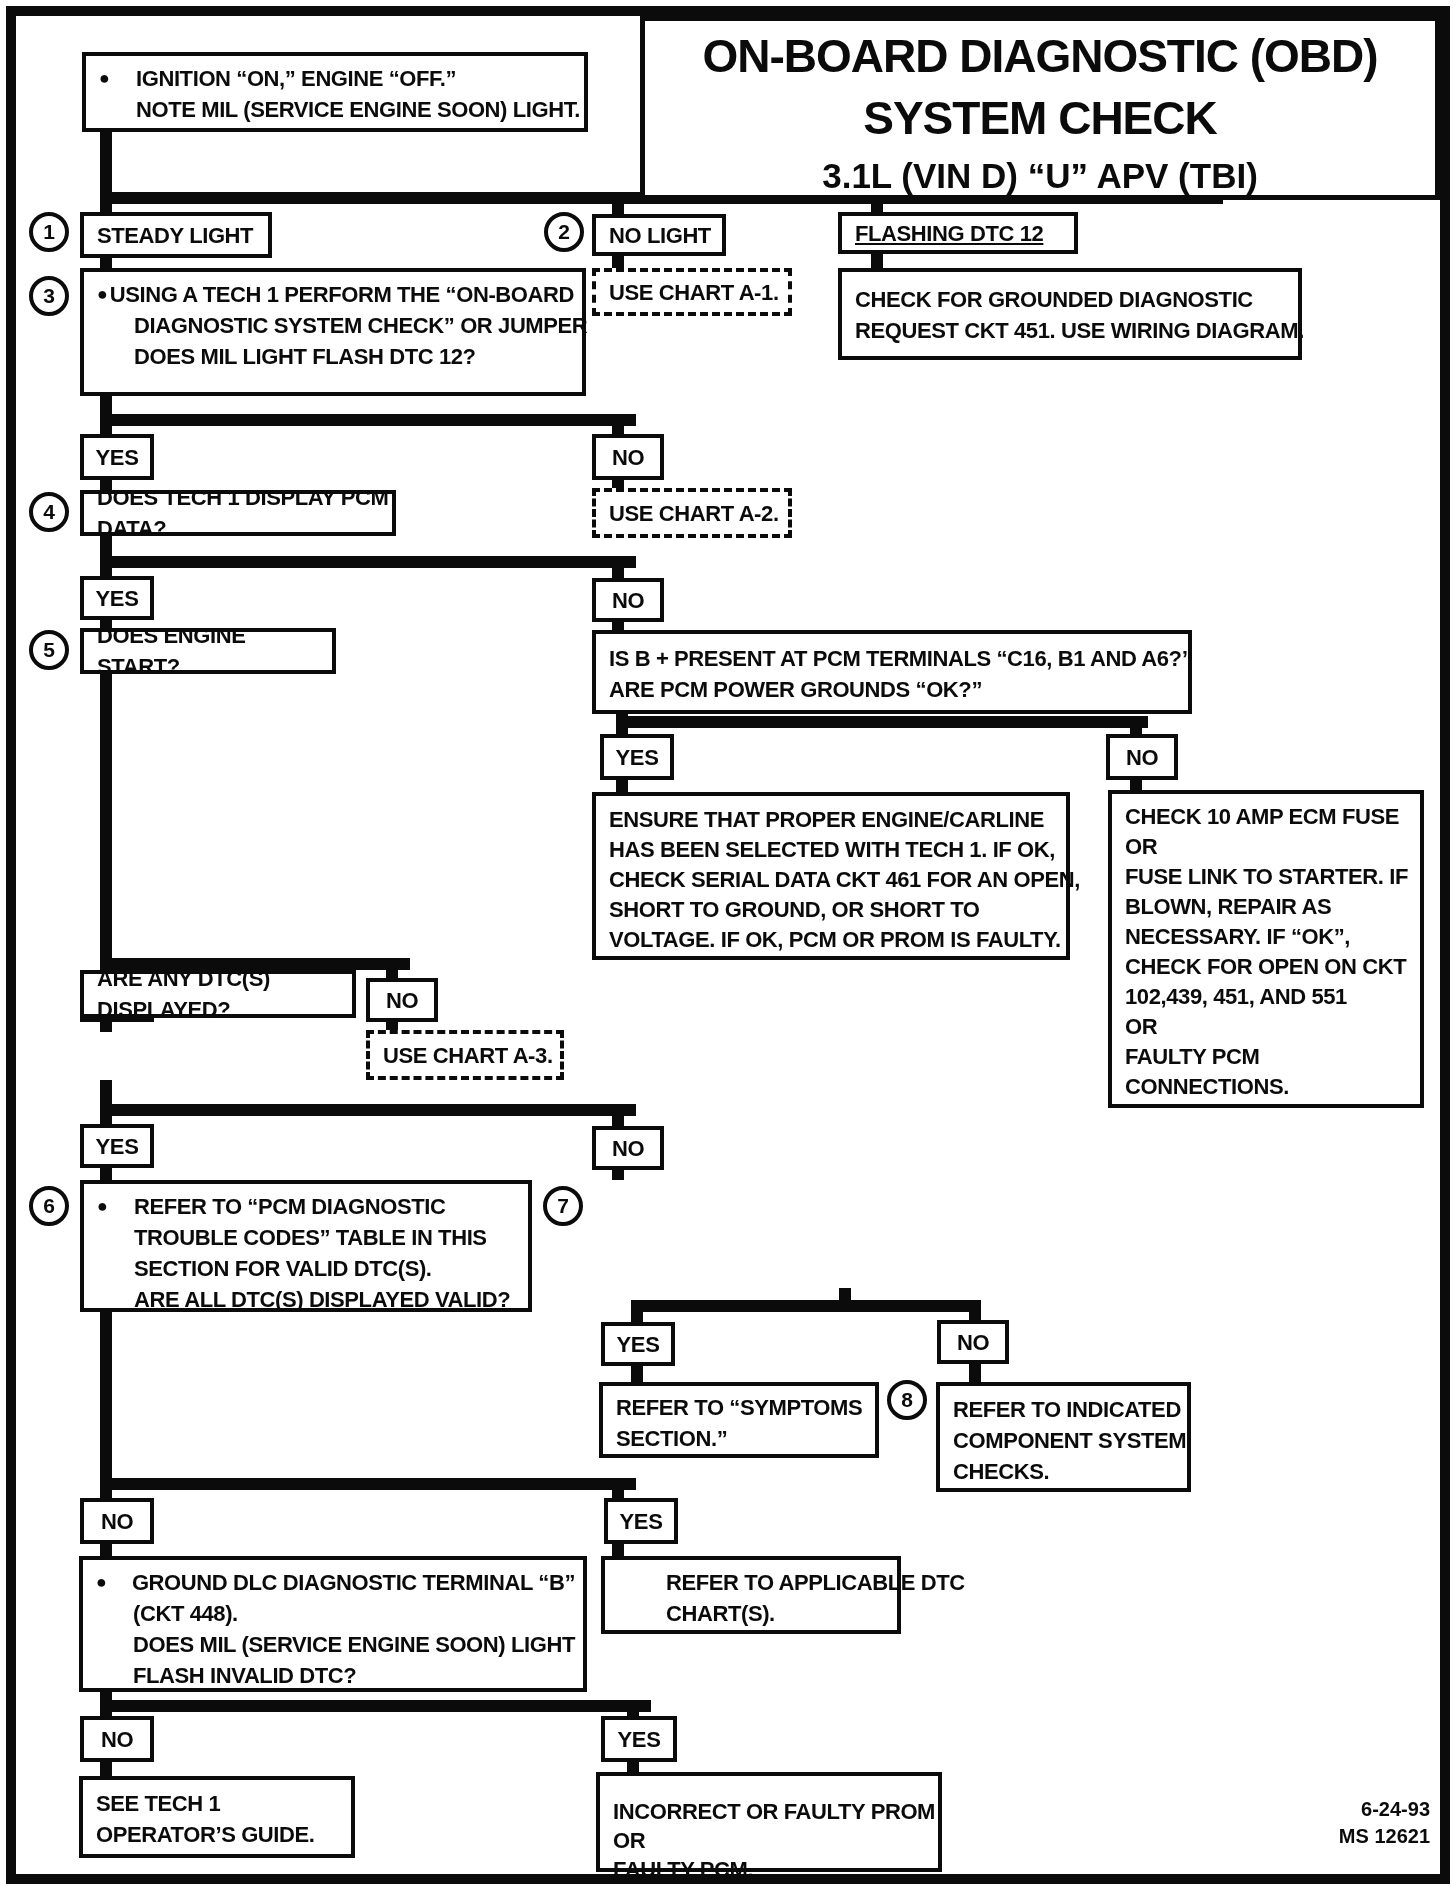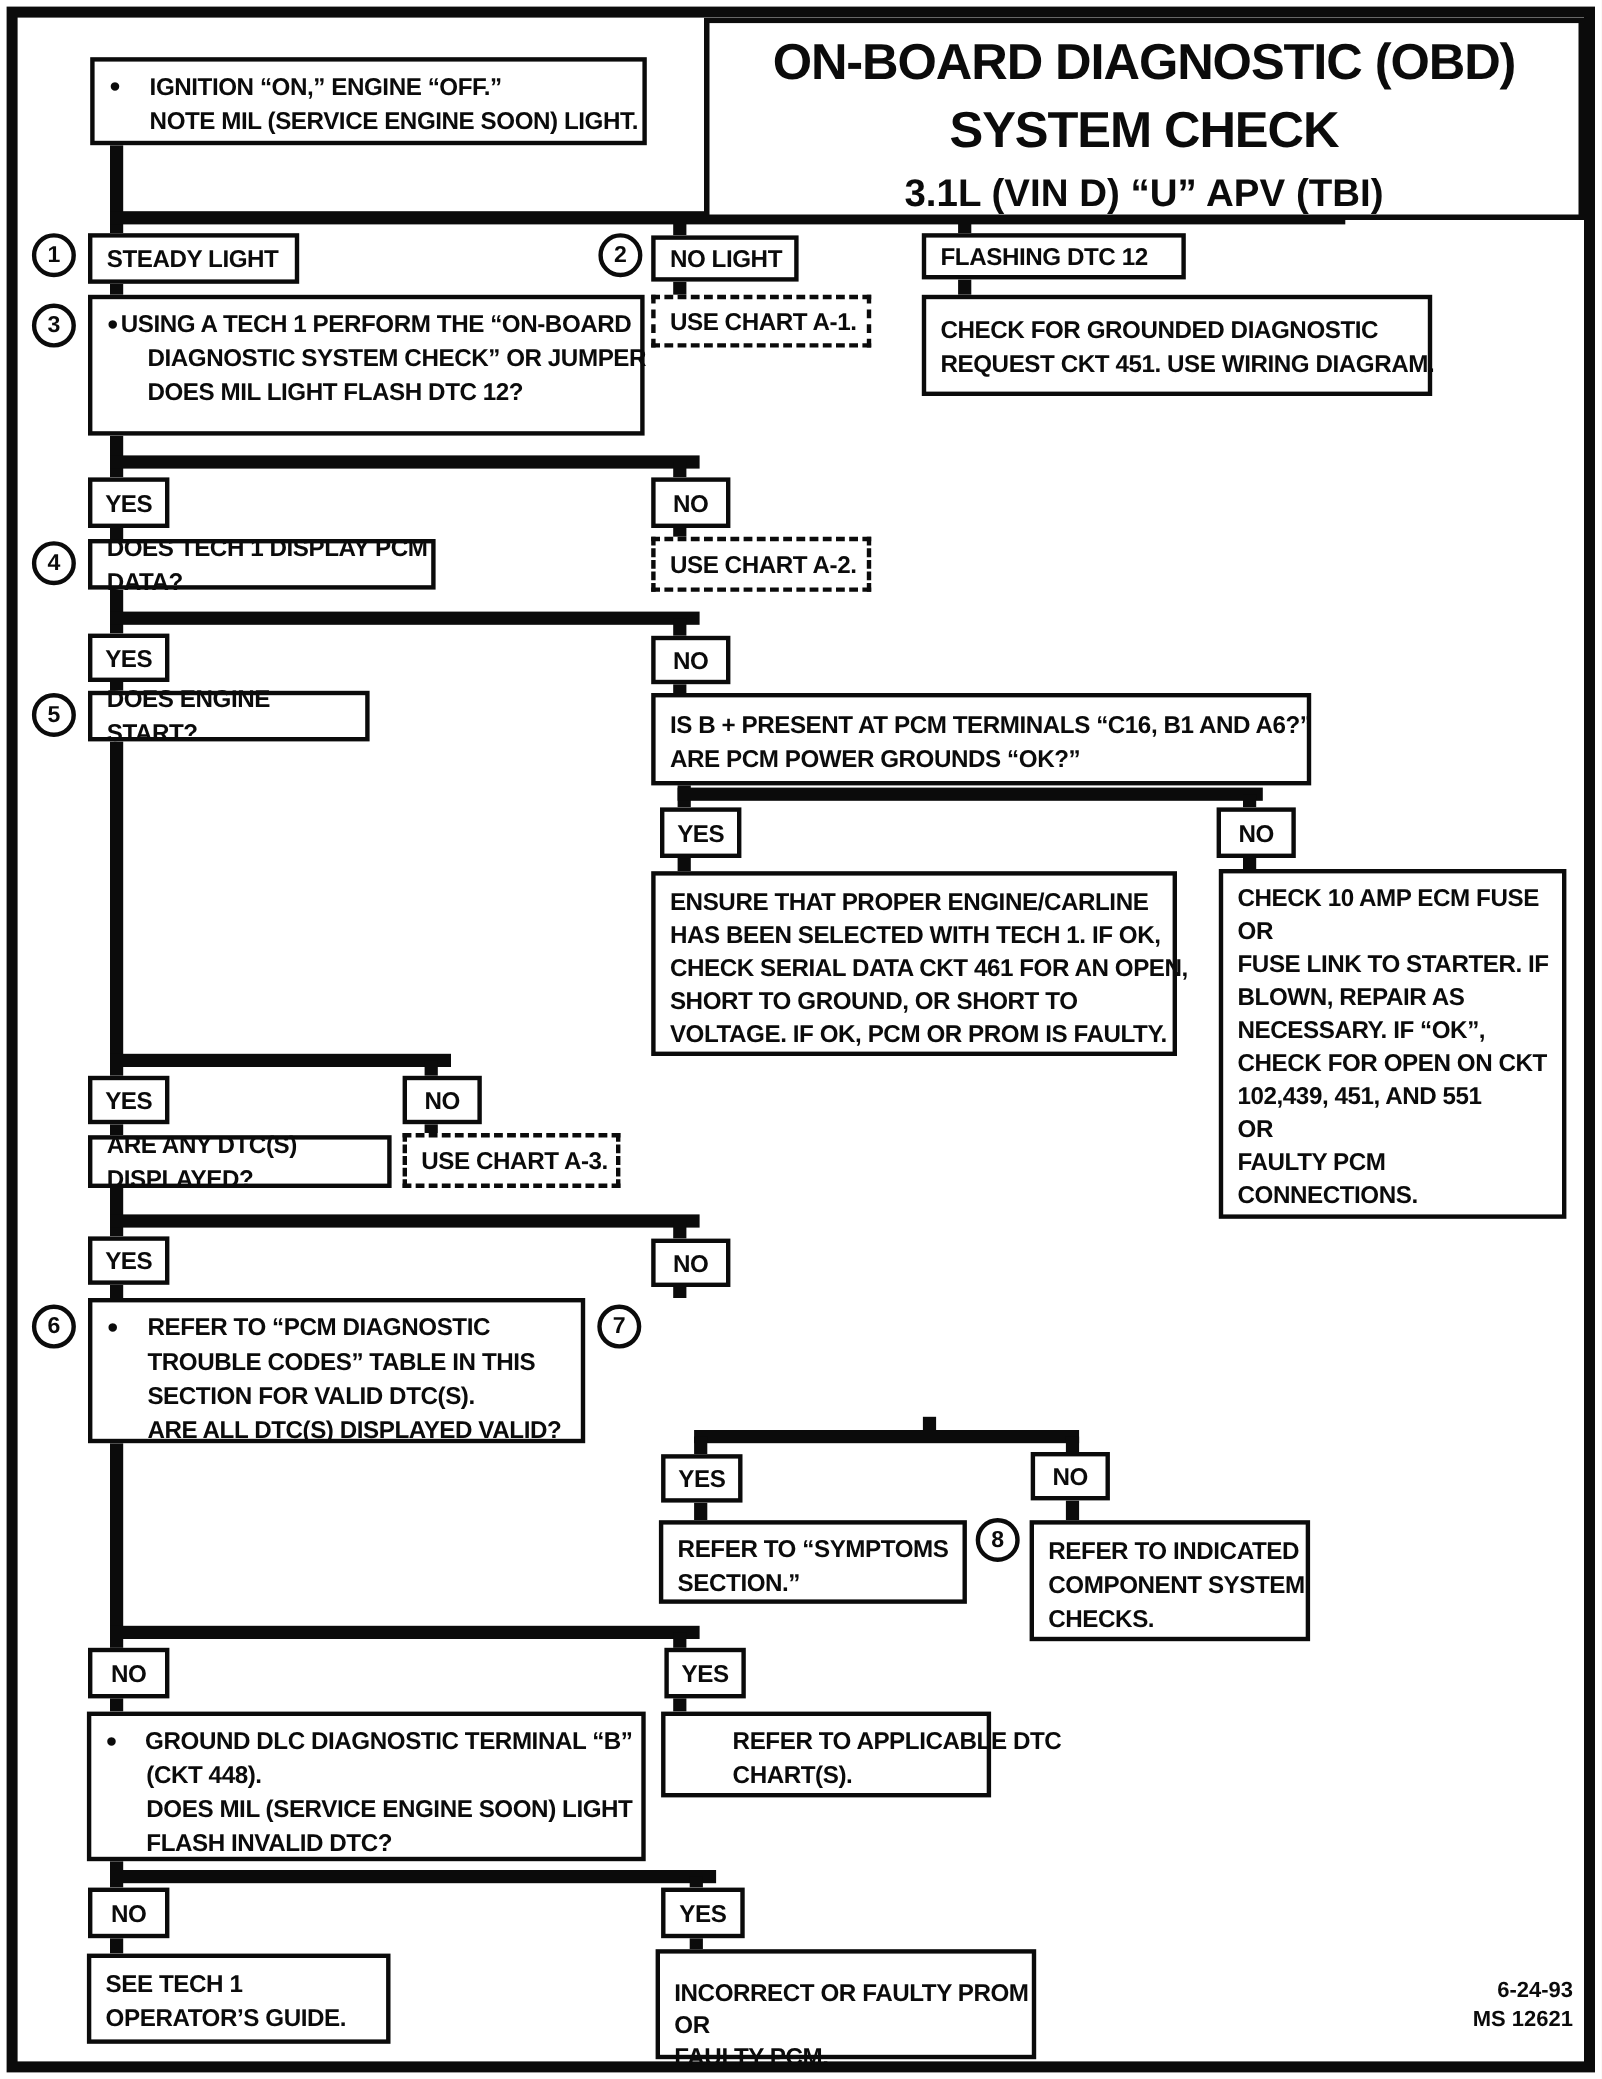--- a/index.html
+++ b/index.html
@@ -101,21 +101,21 @@
       <div class="l ind">NOTE MIL (SERVICE ENGINE SOON) LIGHT.</div>
     </div>
   </div>
 
   <div class="node lbl" style="left:80px;top:212px;width:192px;height:46px;">
     <span>STEADY LIGHT</span>
   </div>
   <div class="node lbl" style="left:592px;top:214px;width:134px;height:42px;">
     <span>NO LIGHT</span>
   </div>
-  <div class="node lbl" style="left:838px;top:212px;width:240px;height:42px;">
+  <div class="node lbl" style="left:838px;top:212px;width:240px;height:42px;text-decoration:underline;">
     <span>FLASHING DTC 12</span>
   </div>
 
   <div class="node" style="left:80px;top:268px;width:506px;height:128px;">
     <div class="txt">
       <div class="bl">
           <span class="bullet">●</span>
           <span>USING A TECH 1 PERFORM THE “ON-BOARD</span>
         </div>
       <div class="l ind">DIAGNOSTIC SYSTEM CHECK” OR JUMPER</div>
@@ -194,21 +194,21 @@
     </div>
   </div>
 
   <div class="node yn" style="left:80px;top:978px;width:74px;height:44px;">
       <span>YES</span>
     </div>
   <div class="node yn" style="left:366px;top:978px;width:72px;height:44px;">
       <span>NO</span>
     </div>
 
-  <div class="node lbl" style="left:80px;top:1032px;width:276px;height:48px;">
+  <div class="node lbl" style="left:80px;top:970px;width:276px;height:48px;">
     <span>ARE ANY DTC(S) DISPLAYED?</span>
   </div>
   <div class="node dashed lbl" style="left:366px;top:1030px;width:198px;height:50px;">
     <span>USE CHART A-3.</span>
   </div>
 
   <div class="node yn" style="left:80px;top:1124px;width:74px;height:44px;">
       <span>YES</span>
     </div>
   <div class="node yn" style="left:592px;top:1126px;width:72px;height:44px;">

